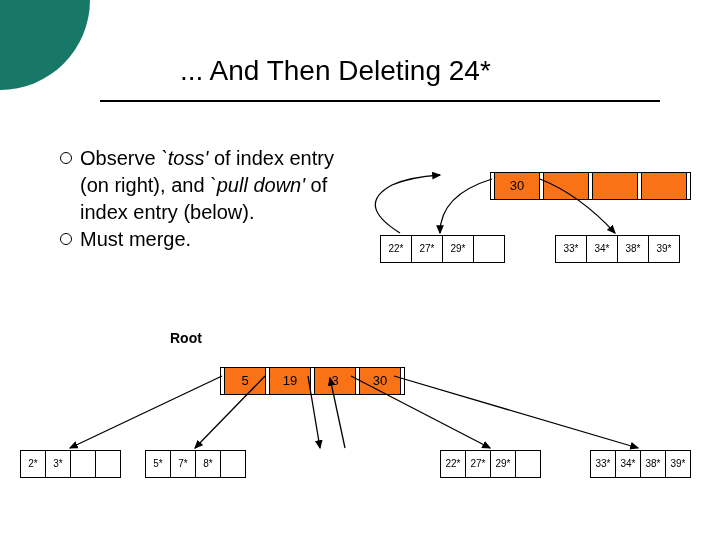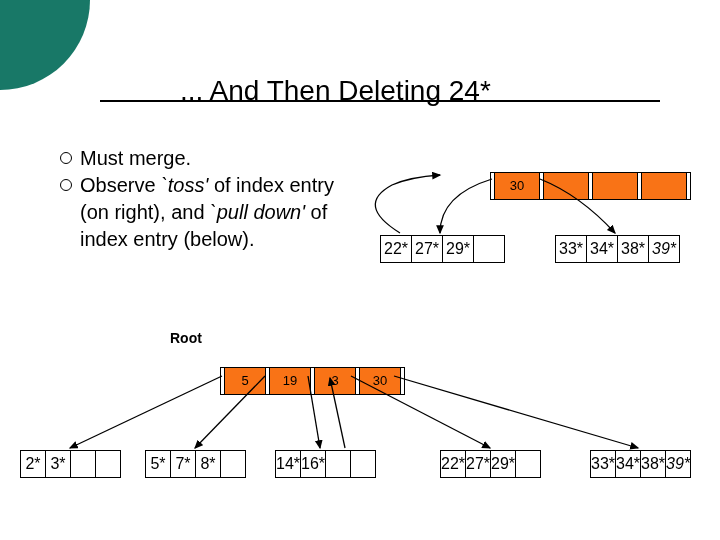--- a/index.html
+++ b/index.html
@@ -20,21 +20,20 @@
     height: 180px;
     border-radius: 50%;
     background: #187867;
   }
   .title {
     position: absolute;
     top: 55px;
     left: 180px;
     font-size: 28px;
     color: #000;
-    margin-top: 20px;
   }
   .title-underline {
     position: absolute;
     top: 100px;
     left: 100px;
     width: 560px;
     height: 2px;
     background: #000;
   }
   .bullets {
@@ -84,25 +83,25 @@
   .leaf {
     display: flex;
     border: 1px solid #000;
     background: #fff;
     height: 26px;
     position: absolute;
   }
   .leaf .cell {
     width: 24px;
     border-right: 1px solid #000;
-    font-size: 16px;
+    font-size: 10px;
     text-align: center;
     line-height: 26px;
   }
-  .leaf .cell:last-child { border-right: none; font-style: italic; }
+  .leaf .cell:last-child { border-right: none; }
 
   .ptrslot {
     width: 3px;
     background: #fff;
     border-right: 1px solid #000;
   }
 
   svg { position: absolute; top: 0; left: 0; overflow: visible; }
 
   .rootlabel {
@@ -115,25 +114,25 @@
 <body>
 
 <div class="corner-arc"></div>
 
 <div class="title">... And Then Deleting 24*</div>
 <div class="title-underline"></div>
 
 <div class="bullets">
   <div class="bullet-row">
     <div class="circ"></div>
-    <div class="txt">Must merge.</div>
+    <div class="txt" id="bullet2">Observe <em>`toss'</em> of index entry (on right), and <em>`pull down'</em> of index entry (below).</div>
   </div>
   <div class="bullet-row">
     <div class="circ"></div>
-    <div class="txt" id="bullet2">Observe <em>`toss'</em> of index entry (on right), and <em>`pull down'</em> of index entry (below).</div>
+    <div class="txt">Must merge.</div>
   </div>
 </div>
 
 <div id="fig-top" style="width:320px;height:130px;">
 
   <div class="node4" style="position:absolute;top:0;left:110px;">
     <div class="ptrslot"></div>
     <div class="cell" style="width:44px;">30</div>
     <div class="ptrslot"></div>
     <div class="cell" style="width:44px;"></div>
@@ -191,26 +190,20 @@
     <div class="cell">3*</div>
     <div class="cell"></div>
     <div class="cell"></div>
   </div>
   <div class="leaf" style="top:120px;left:125px;">
     <div class="cell">5*</div>
     <div class="cell">7*</div>
     <div class="cell">8*</div>
     <div class="cell"></div>
   </div>
-  <div class="leaf" style="top:120px;left:255px;">
-    <div class="cell">14*</div>
-    <div class="cell">16*</div>
-    <div class="cell"></div>
-    <div class="cell"></div>
-  </div>
   <div class="leaf" style="top:120px;left:420px;">
     <div class="cell">22*</div>
     <div class="cell">27*</div>
     <div class="cell">29*</div>
     <div class="cell"></div>
   </div>
   <div class="leaf" style="top:120px;left:570px;">
     <div class="cell">33*</div>
     <div class="cell">34*</div>
     <div class="cell">38*</div>

